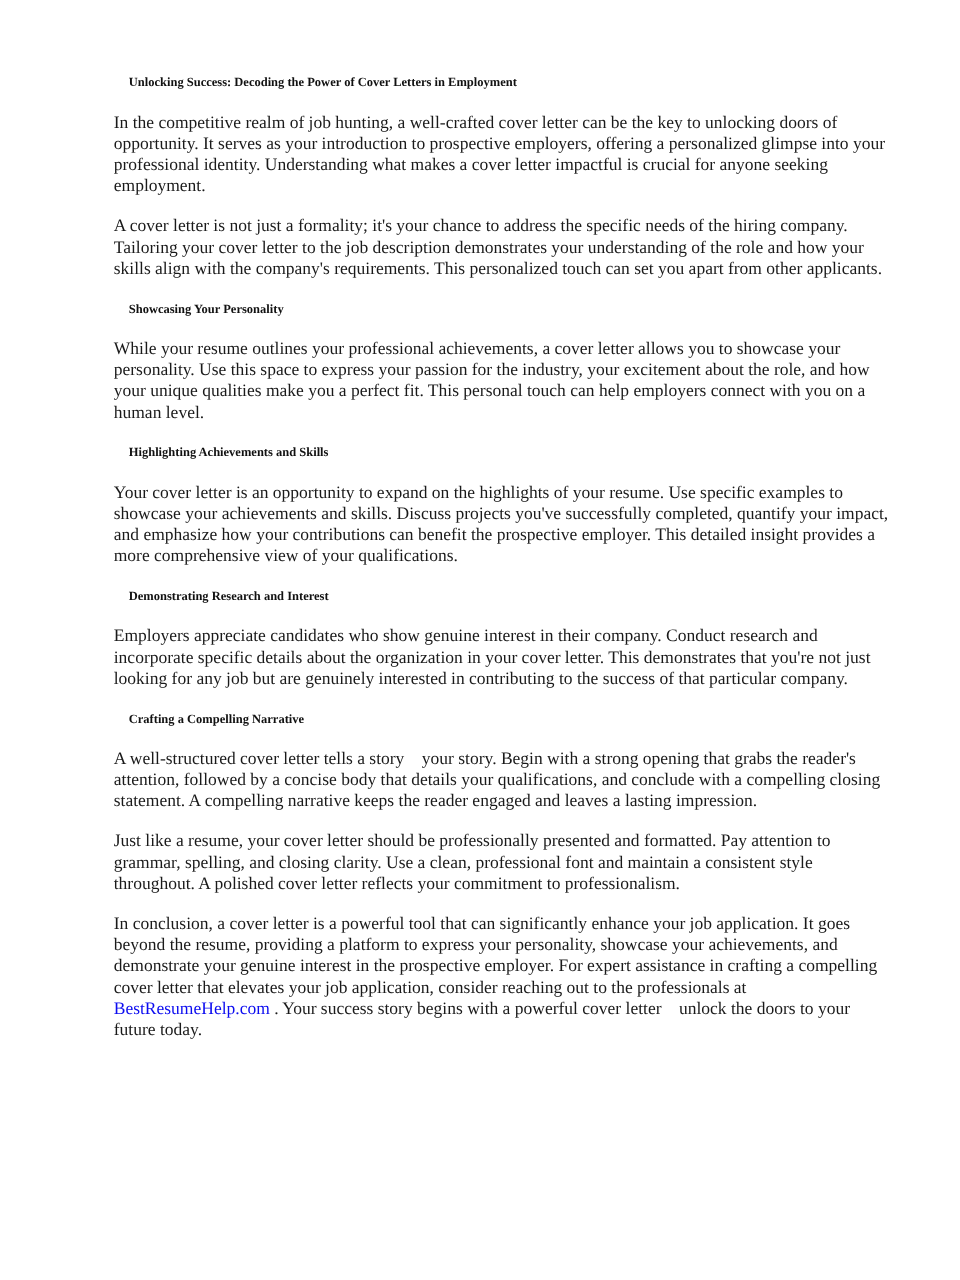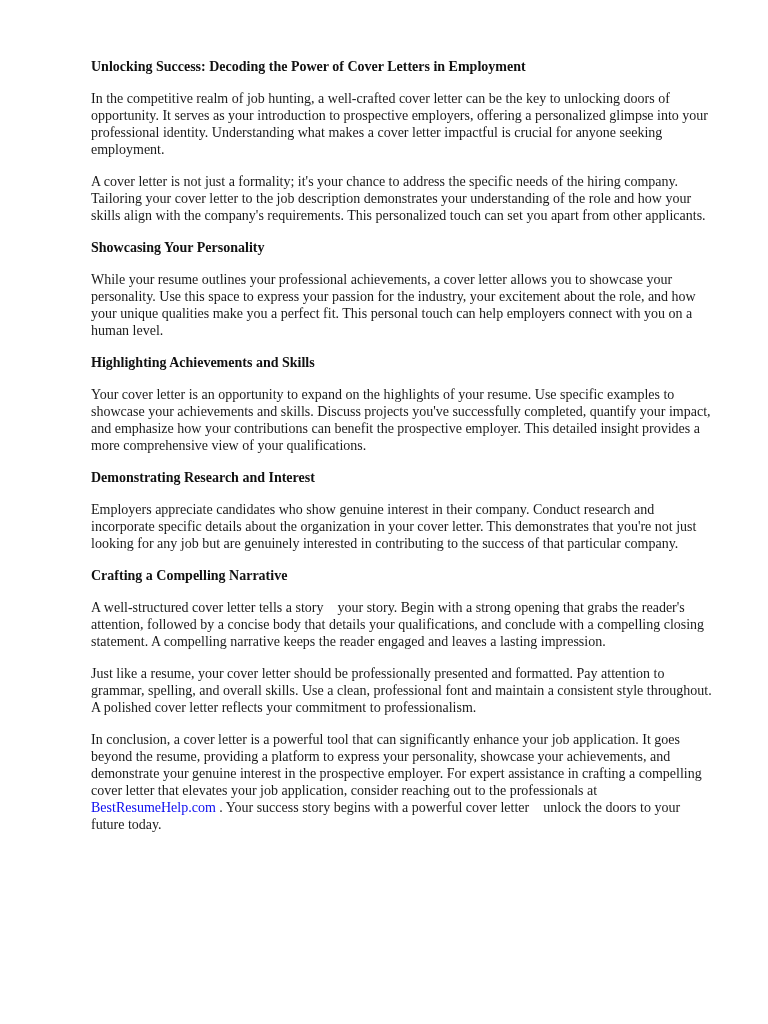--- a/index.html
+++ b/index.html
@@ -20,24 +20,24 @@
     min-height: 1024px;
     padding: 58px 50px 40px 91px;
     background: #ffffff;
   }
   .doc {
     max-width: 627px;
     font-size: 14px;
     line-height: 17px;
   }
   .doc h1, .doc h2 {
-    font-size: 14px;
+    font-size: 10px;
     line-height: 17px;
     font-weight: bold;
-    margin: 0 0 15px 0;
+    margin: 0 0 15px 12px;
     color: #111111;
   }
   .doc p {
     margin: 0 4px 15px 0;
     white-space: pre-wrap;
   }
   .doc a.site-link {
     font-weight: normal;
     text-decoration: none;
     cursor: pointer;
@@ -60,18 +60,18 @@
 
     <h2>Highlighting Achievements and Skills</h2>
     <p>Your cover letter is an opportunity to expand on the highlights of your resume. Use specific examples to showcase your achievements and skills. Discuss projects you've successfully completed, quantify your impact, and emphasize how your contributions can benefit the prospective employer. This detailed insight provides a more comprehensive view of your qualifications.</p>
 
     <h2>Demonstrating Research and Interest</h2>
     <p>Employers appreciate candidates who show genuine interest in their company. Conduct research and incorporate specific details about the organization in your cover letter. This demonstrates that you're not just looking for any job but are genuinely interested in contributing to the success of that particular company.</p>
 
     <h2>Crafting a Compelling Narrative</h2>
     <p>A well-structured cover letter tells a story    your story. Begin with a strong opening that grabs the reader's attention, followed by a concise body that details your qualifications, and conclude with a compelling closing statement. A compelling narrative keeps the reader engaged and leaves a lasting impression.</p>
 
-    <p>Just like a resume, your cover letter should be professionally presented and formatted. Pay attention to grammar, spelling, and overall skills. Use a clean, professional font and maintain a consistent style throughout. A polished cover letter reflects your commitment to professionalism.</p>
+    <p>Just like a resume, your cover letter should be professionally presented and formatted. Pay attention to grammar, spelling, and closing clarity. Use a clean, professional font and maintain a consistent style throughout. A polished cover letter reflects your commitment to professionalism.</p>
 
     <p><span>In conclusion, a cover letter is a powerful tool that can significantly enhance your job application. It goes beyond the resume, providing a platform to express your personality, showcase your achievements, and demonstrate your genuine interest in the prospective employer. For expert assistance in crafting a compelling cover letter that elevates your job application, consider reaching out to the professionals at </span><a class="site-link" style="color: rgb(11, 11, 240);">BestResumeHelp.com</a><span> . Your success story begins with a powerful cover letter    unlock the doors to your future today.</span></p>
 
   </div>
 </div>
 
 </body></html>

